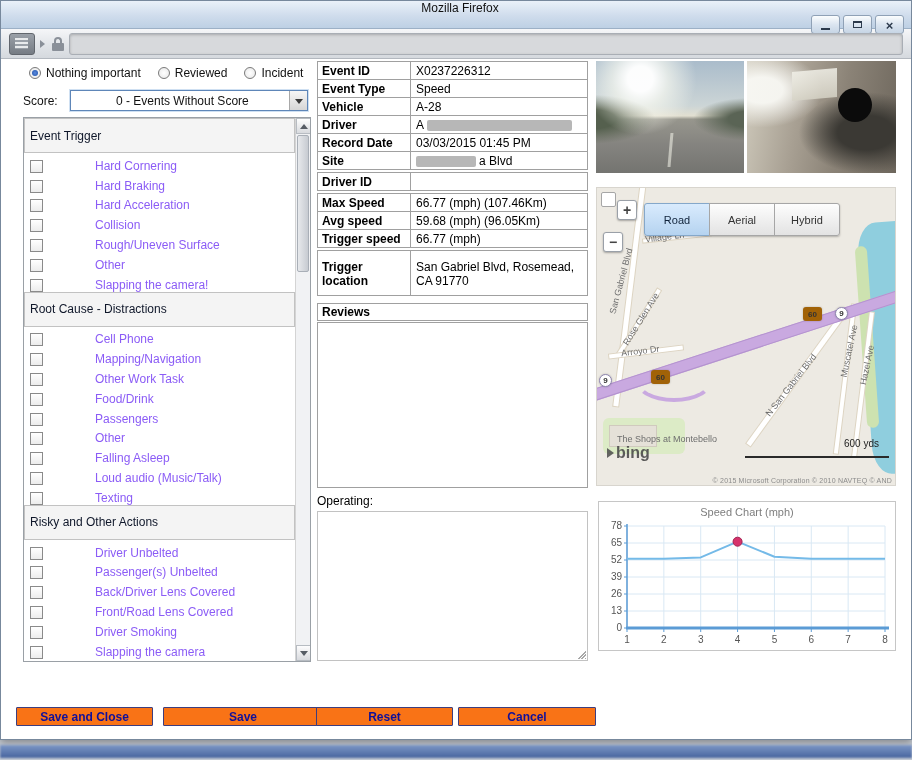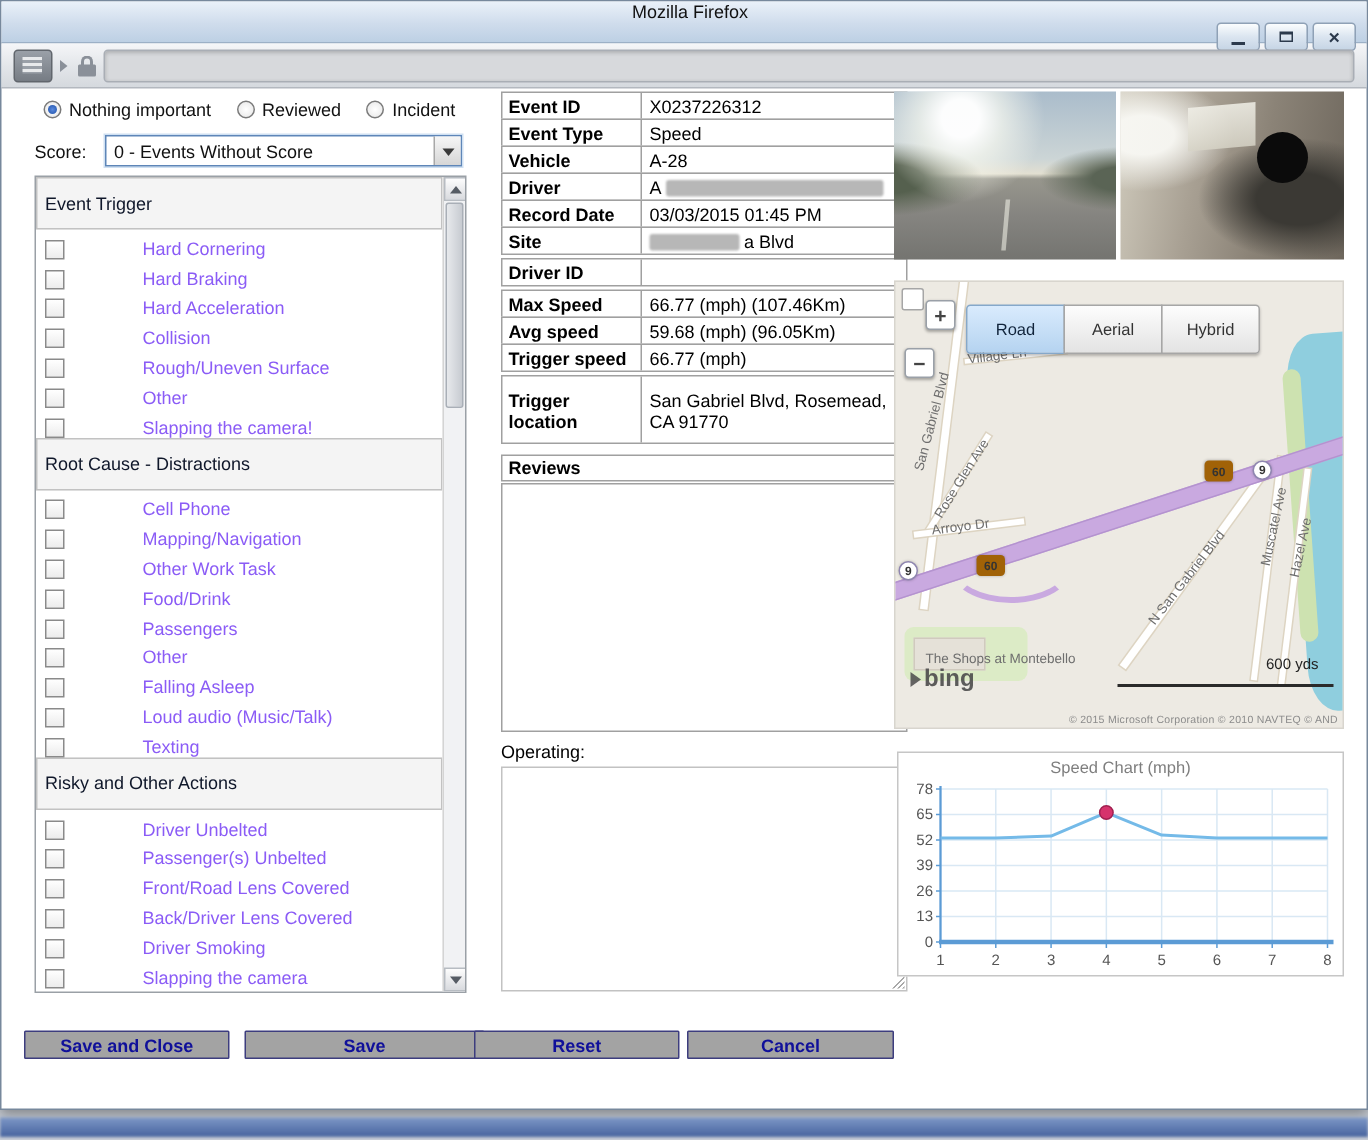--- a/index.html
+++ b/index.html
@@ -28,39 +28,39 @@
 
   
   .status-row{position:absolute;top:65px;left:28px;display:flex;align-items:center;font-size:12px;color:#111;}
   .status-option{display:flex;align-items:center;margin-right:17px;}
   .radio{width:12px;height:12px;border:1px solid #7a7a7a;border-radius:50%;background:radial-gradient(#fff,#e6e6e6);margin-right:5px;position:relative;box-sizing:border-box;}
   .radio.on::after{content:"";position:absolute;inset:2px;background:radial-gradient(#5a8ade,#1d4fa8);border-radius:50%;}
 
   .score-row{position:absolute;top:89px;left:22px;display:flex;align-items:center;font-size:12px;color:#111;}
   .score-label{width:47px;}
   .dropdown{width:238px;height:21px;border:1px solid #5e86b8;box-shadow:0 0 0 1px #cfe0f2;background:#fff;display:flex;align-items:stretch;box-sizing:border-box;}
-  .dropdown-value{flex:1;display:flex;align-items:center;padding-left:5px;font-size:12px;}
+  .dropdown-value{flex:1;display:flex;align-items:center;padding-left:5px;font-size:12px;margin-left:40px;}
   .dropdown-arrow{width:17px;background:linear-gradient(#f6f6f6,#d6d6d6);border-left:1px solid #a8a8a8;display:flex;align-items:center;justify-content:center;}
   .dropdown-arrow::after{content:"";border:4px solid transparent;border-top:5px solid #3a3a3a;margin-top:5px;}
 
   
   .checklist{position:absolute;top:116px;left:22px;width:288px;height:545px;border:1px solid #9aa0a6;box-sizing:border-box;background:#fff;overflow:hidden;}
   .checklist-scroll{position:absolute;left:0;top:0;right:15px;bottom:0;overflow:hidden;}
   .check-header{height:35px;box-sizing:border-box;border:1px solid #c2c2c2;background:#f4f4f4;font-size:12px;color:#0f172a;display:flex;align-items:center;padding-left:5px;}
   .check-item{height:19.8px;box-sizing:border-box;display:flex;align-items:flex-end;padding-left:6px;font-size:12px;color:#8b5cf6;gap:44px;}
   .checkbox{width:13px;height:13px;border:1px solid #8a8a8a;background:linear-gradient(#fff,#ececec);margin-right:8px;box-sizing:border-box;flex:0 0 auto;}
   .scrollbar{position:absolute;top:0;right:0;bottom:0;width:15px;background:#f1f2f4;border-left:1px solid #d4d4d4;box-sizing:border-box;}
   .sb-btn{position:absolute;left:0;width:15px;height:16px;background:linear-gradient(#fdfdfd,#d8dade);border:1px solid #b7bcc2;box-sizing:border-box;display:flex;align-items:center;justify-content:center;}
   .sb-up{top:0;}.sb-down{bottom:0;}
   .sb-up::after{content:"";border:4px solid transparent;border-bottom:5px solid #565c64;margin-bottom:4px;}
   .sb-down::after{content:"";border:4px solid transparent;border-top:5px solid #565c64;margin-top:4px;}
   .sb-thumb{position:absolute;left:1px;top:17px;width:12px;height:137px;background:linear-gradient(90deg,#e7e9ec,#c7cbd1);border:1px solid #a9afb7;border-radius:2px;box-sizing:border-box;}
 
   
-  .mid-col{position:absolute;left:333px;top:60px;width:271px;border-radius:10px;}
+  .mid-col{position:absolute;left:316px;top:60px;width:271px;border-radius:10px;}
   .detail-group{margin-bottom:2px;}
   .detail-row{display:flex;border:1px solid #a0a0a0;margin-top:-1px;min-height:18px;box-sizing:border-box;background:#fff;}
   .detail-group .detail-row:first-child{margin-top:0;}
   .detail-label{width:93px;flex:0 0 93px;box-sizing:border-box;padding:2px 4px 1px;font-weight:bold;font-size:12px;border-right:1px solid #a0a0a0;display:flex;align-items:center;}
   .detail-value{flex:1;padding:2px 5px 1px;font-size:12px;line-height:14px;display:flex;align-items:center;flex-wrap:wrap;gap:3px;}
   .detail-row.tall{min-height:46px;}
   .redact{display:inline-block;height:11px;background:#b7b7b7;border-radius:2px;filter:blur(.6px);}
   .redact-wide{width:145px;}
   .redact-narrow{width:60px;}
   .reviews-header{margin-top:7px;height:18px;border:1px solid #a0a0a0;box-sizing:border-box;display:flex;align-items:center;padding-left:4px;font-size:12px;font-weight:bold;}
@@ -110,21 +110,21 @@
   .map-brand{position:absolute;left:10px;top:256px;font-size:16px;font-weight:bold;color:rgba(75,75,75,.9);display:flex;align-items:center;gap:2px;}
   .bing-tri{width:0;height:0;border-top:5px solid transparent;border-bottom:5px solid transparent;border-left:7px solid rgba(75,75,75,.85);}
   .map-copy{position:absolute;right:3px;bottom:1px;font-size:7px;color:#8b8b8b;letter-spacing:.2px;}
 
   
   .chart-box{position:absolute;left:597px;top:500px;width:298px;height:150px;border:1px solid #c6c6c6;box-sizing:border-box;background:#fff;}
   .chart-title{text-align:center;font-size:11px;color:#7e7e7e;padding-top:4px;}
   .chart-svg-wrap{position:absolute;left:0;top:18px;width:296px;height:130px;}
 
   
-  .footer-btn{position:absolute;top:686px;height:19px;box-sizing:border-box;background:#a3a3a3;border:1px solid #3d3d7e;color:#10109a;font-weight:bold;font-size:12px;display:flex;align-items:center;justify-content:center;border-radius:1px;}
+  .footer-btn{position:absolute;top:706px;height:19px;box-sizing:border-box;background:#f97316;border:1px solid #3d3d7e;color:#10109a;font-weight:bold;font-size:12px;display:flex;align-items:center;justify-content:center;border-radius:1px;}
   .btn-saveclose{left:15px;width:137px;}
   .btn-save{left:162px;width:160px;}
   .btn-reset{left:315px;width:137px;}
   .btn-cancel{left:457px;width:138px;}
 </style>
 </head>
 <body>
 
 <div class="screen">
   <div class="window">
@@ -253,25 +253,25 @@
           <div class="check-item">
     <span class="checkbox"></span>
     <span>Driver Unbelted</span>
   </div>
           <div class="check-item">
     <span class="checkbox"></span>
     <span>Passenger(s) Unbelted</span>
   </div>
           <div class="check-item">
     <span class="checkbox"></span>
+    <span>Back/Driver Lens Covered</span>
+  </div>
+          <div class="check-item">
+    <span class="checkbox"></span>
     <span>Front/Road Lens Covered</span>
-  </div>
-          <div class="check-item">
-    <span class="checkbox"></span>
-    <span>Back/Driver Lens Covered</span>
   </div>
           <div class="check-item">
     <span class="checkbox"></span>
     <span>Driver Smoking</span>
   </div>
           <div class="check-item">
     <span class="checkbox"></span>
     <span>Slapping the camera</span>
   </div>
           <div class="check-item">

